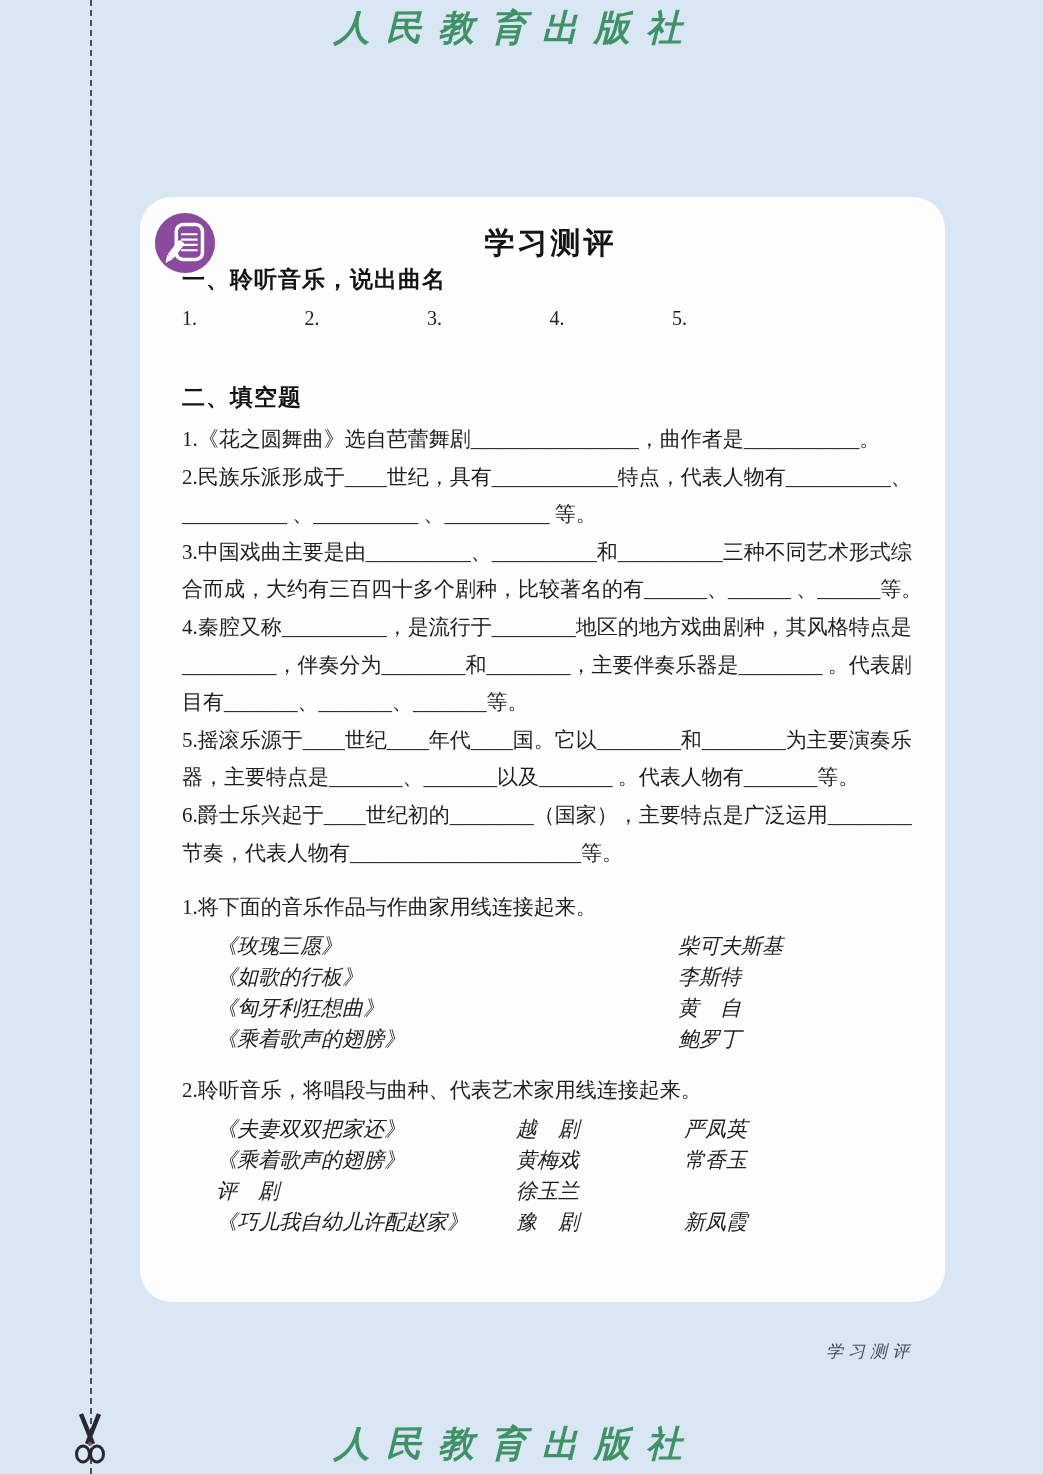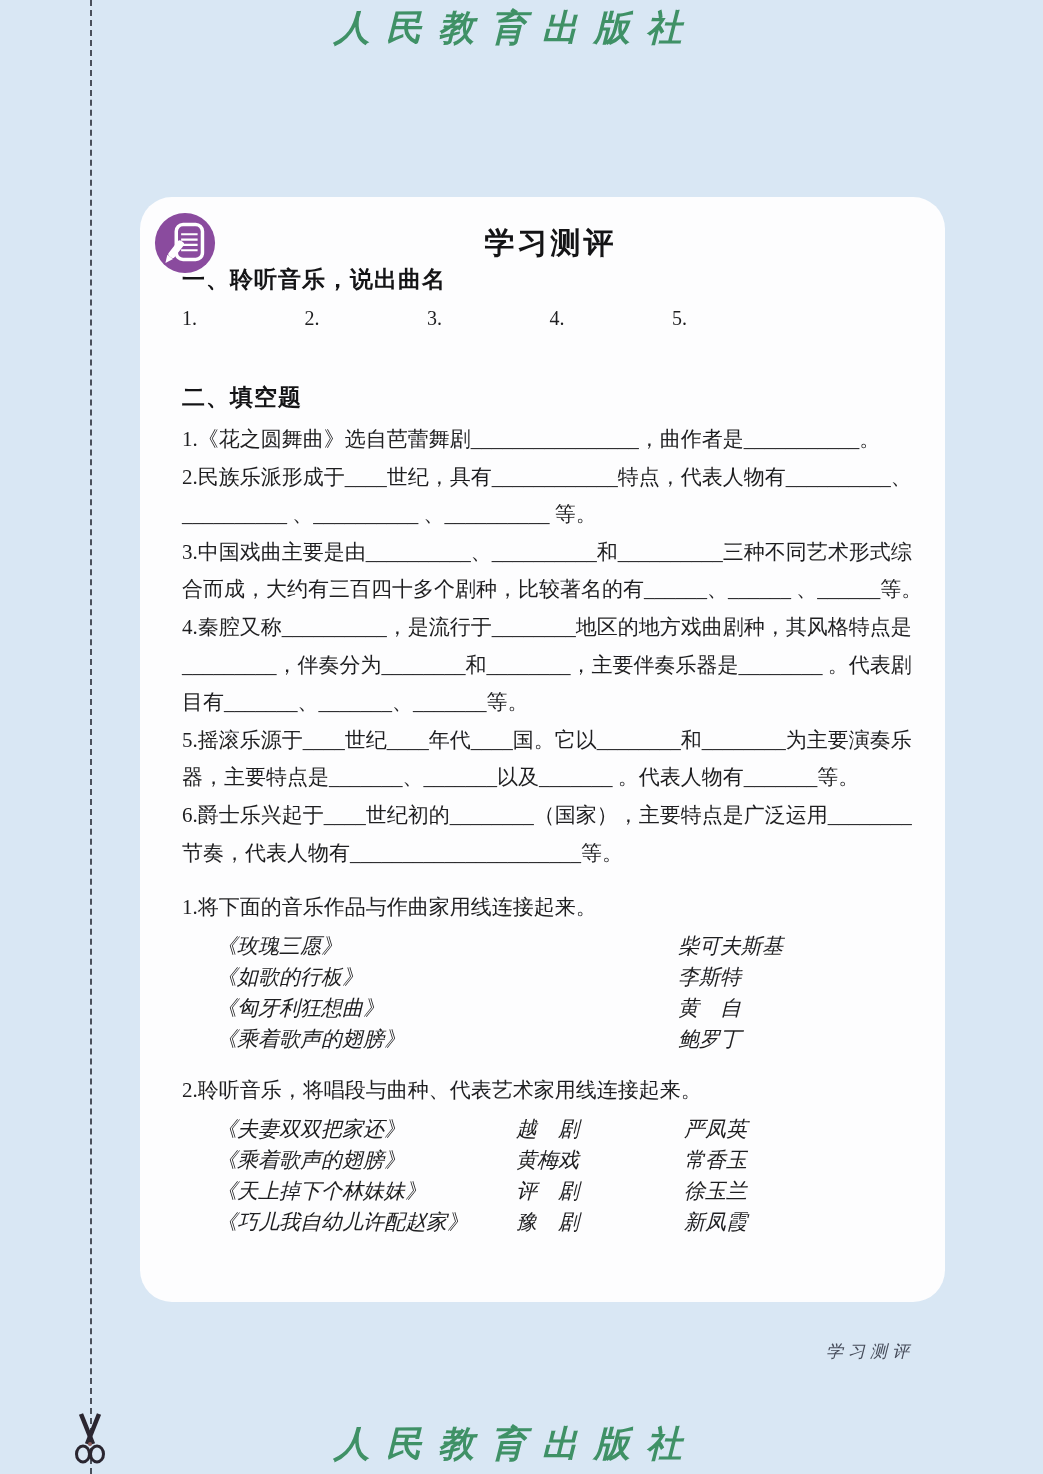--- a/index.html
+++ b/index.html
@@ -139,21 +139,20 @@
           <span>《夫妻双双把家还》</span>
           <span>越　剧</span>
           <span>严凤英</span>
         </div>
         <div>
           <span>《乘着歌声的翅膀》</span>
           <span>黄梅戏</span>
           <span>常香玉</span>
         </div>
         <div>
-          <span>《天上掉下个林妹妹》</span>
           <span>评　剧</span>
           <span>徐玉兰</span>
         </div>
         <div>
           <span>《巧儿我自幼儿许配赵家》</span>
           <span>豫　剧</span>
           <span>新凤霞</span>
         </div>
       </div>
 

